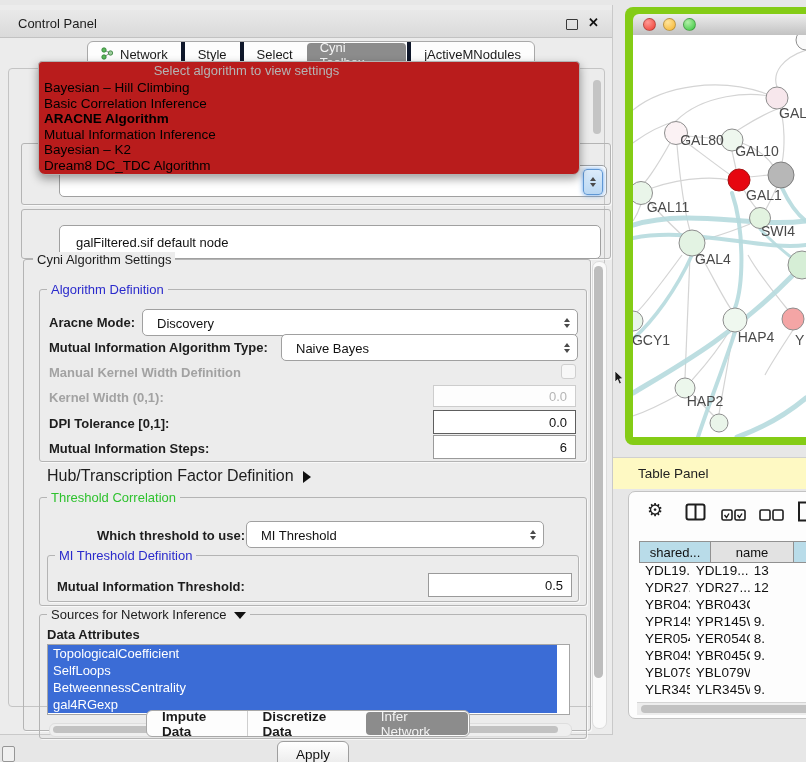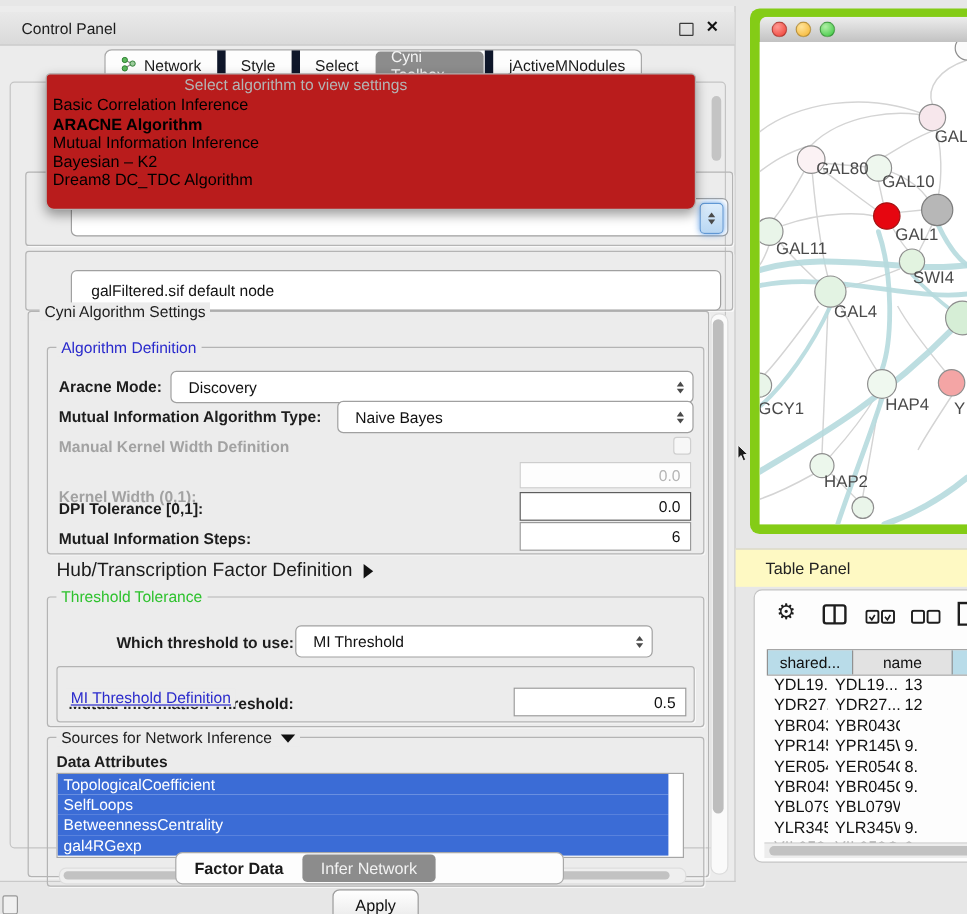--- a/index.html
+++ b/index.html
@@ -13,21 +13,21 @@
   #cp-titlebar{position:absolute;left:0;top:5px;width:612px;height:27px;
     background:linear-gradient(#e9e9e9,#dadada);border-bottom:1px solid #c2c2c2;z-index:3;}
   #cp-title{position:absolute;left:18px;top:6px;font-size:13px;color:#1c1c1c;}
   .tb-float{position:absolute;right:34px;top:9px;width:10px;height:9px;border:1.5px solid #3a3a3a;border-radius:1px;}
   .tb-close{position:absolute;right:13px;top:5px;font-size:13px;font-weight:bold;color:#111;}
 
   
   #tabbar{position:absolute;left:87px;top:36px;width:446px;height:25px;background:#fdfdfd;
     border:1px solid #a9a9a9;border-radius:6px;display:flex;align-items:stretch;z-index:3;}
   .tab{display:flex;align-items:center;padding:0 13px;font-size:13px;color:#1a1a1a;position:relative;}
-  .tab + .tab{border-left:7px solid #0f172a;}
+  .tab + .tab{border-left:4px solid #0f172a;}
   .tab.sel{background:#8c8c8c;color:#f4f4f4;border-radius:4px;margin:1px;border-left:none;}
   .tab .ticon{margin-right:6px;display:inline-block;}
 
   
   #outer-panel{position:absolute;left:8px;top:63px;width:595px;height:637px;
     border:1px solid #c4c4c4;border-radius:4px;background:#ececec;}
 
   .grp{position:absolute;border:1px solid #b4b4b4;border-radius:3px;
        box-shadow:1px 1px 0 rgba(255,255,255,.65);}
   .grp-title{position:absolute;background:#ececec;padding:0 4px;font-size:13px;color:#1d1d1d;z-index:2;}
@@ -176,53 +176,53 @@
         <span class="val">Naive Bayes</span>
         <span class="spin">
             <span class="tri-up"></span>
             <span class="tri-dn"></span>
           </span>
       </div>
 
       <span class="lbl disabled" style="left:40px;top:296px;">Manual Kernel Width Definition</span>
       <span class="checkbox" style="left:552px;top:295px;"></span>
 
-      <span class="lbl disabled" style="left:40px;top:321px;margin-top:16px;">Kernel Width (0,1):</span>
+      <span class="lbl disabled" style="left:40px;top:321px;">Kernel Width (0,1):</span>
       <div class="field disabled" style="left:424px;top:316px;width:143px;height:22px;">
         <span>0.0</span>
       </div>
 
       <span class="lbl" style="left:40px;top:347px;">DPI Tolerance [0,1]:</span>
       <div class="field strong" style="left:424px;top:341px;width:143px;height:24px;">
         <span>0.0</span>
       </div>
 
       <span class="lbl" style="left:40px;top:372px;">Mutual Information Steps:</span>
       <div class="field" style="left:424px;top:366px;width:143px;height:24px;">
         <span>6</span>
       </div>
 
       <span class="lbl plain" style="left:38px;top:398px;font-size:16px;">
         <span>Hub/Transcription Factor Definition</span><span class="hub-arrow"></span>
       </span>
 
       <div class="grp" style="left:30px;top:428px;width:546px;height:107px;"></div>
-      <span class="grp-title gt-green" style="left:38px;top:421px;">Threshold Tolerance</span>
+      <span class="grp-title gt-green" style="left:38px;top:421px;">Threshold Correlation</span>
 
       <span class="lbl" style="left:88px;top:459px;">Which threshold to use:</span>
       <div class="combo" style="left:237px;top:452px;width:296px;height:25px;">
         <span class="val">MI Threshold</span>
         <span class="spin">
             <span class="tri-up"></span>
             <span class="tri-dn"></span>
           </span>
       </div>
 
       <div class="grp" style="left:38px;top:486px;width:530px;height:45px;"></div>
-      <span class="grp-title gt-blue" style="left:46px;top:505px;text-decoration:underline;">MI Threshold Definition</span>
+      <span class="grp-title gt-blue" style="left:46px;top:479px;">MI Threshold Definition</span>
       <span class="lbl" style="left:48px;top:510px;">Mutual Information Threshold:</span>
       <div class="field" style="left:419px;top:504px;width:144px;height:24px;">
         <span>0.5</span>
       </div>
 
       <div class="grp" style="left:30px;top:545px;width:546px;height:123px;"></div>
       <span class="grp-title" style="left:38px;top:538px;">
         <span>Sources for Network Inference</span><span class="down-arrow"></span>
       </span>
       <span class="lbl" style="left:38px;top:558px;">Data Attributes</span>
@@ -270,31 +270,35 @@
           <span>Cyni Toolbox</span>
         </span>
       <span class="tab">
           <span>jActiveMNodules</span>
         </span>
     </div>
 
     <div id="algo-popup">
       <div id="algo-prompt">Select algorithm to view settings</div>
       <div>
+          <div class="dd-item">Bayesian – Hill Climbing</div>
           <div class="dd-item">Basic Correlation Inference</div>
           <div class="dd-item bold">ARACNE Algorithm</div>
           <div class="dd-item">Mutual Information Inference</div>
           <div class="dd-item">Bayesian – K2</div>
           <div class="dd-item">Dream8 DC_TDC Algorithm</div>
         </div>
     </div>
 
     <div id="bottom-tabs">
       <span class="btab">
-          <span>Factor Data</span>
+          <span>Impute Data</span>
+        </span>
+      <span class="btab">
+          <span>Discretize Data</span>
         </span>
       <span class="btab sel">
           <span>Infer Network</span>
         </span>
     </div>
   </div>
 
   <div id="corner-icon"></div>
 
   <div id="net-window">

